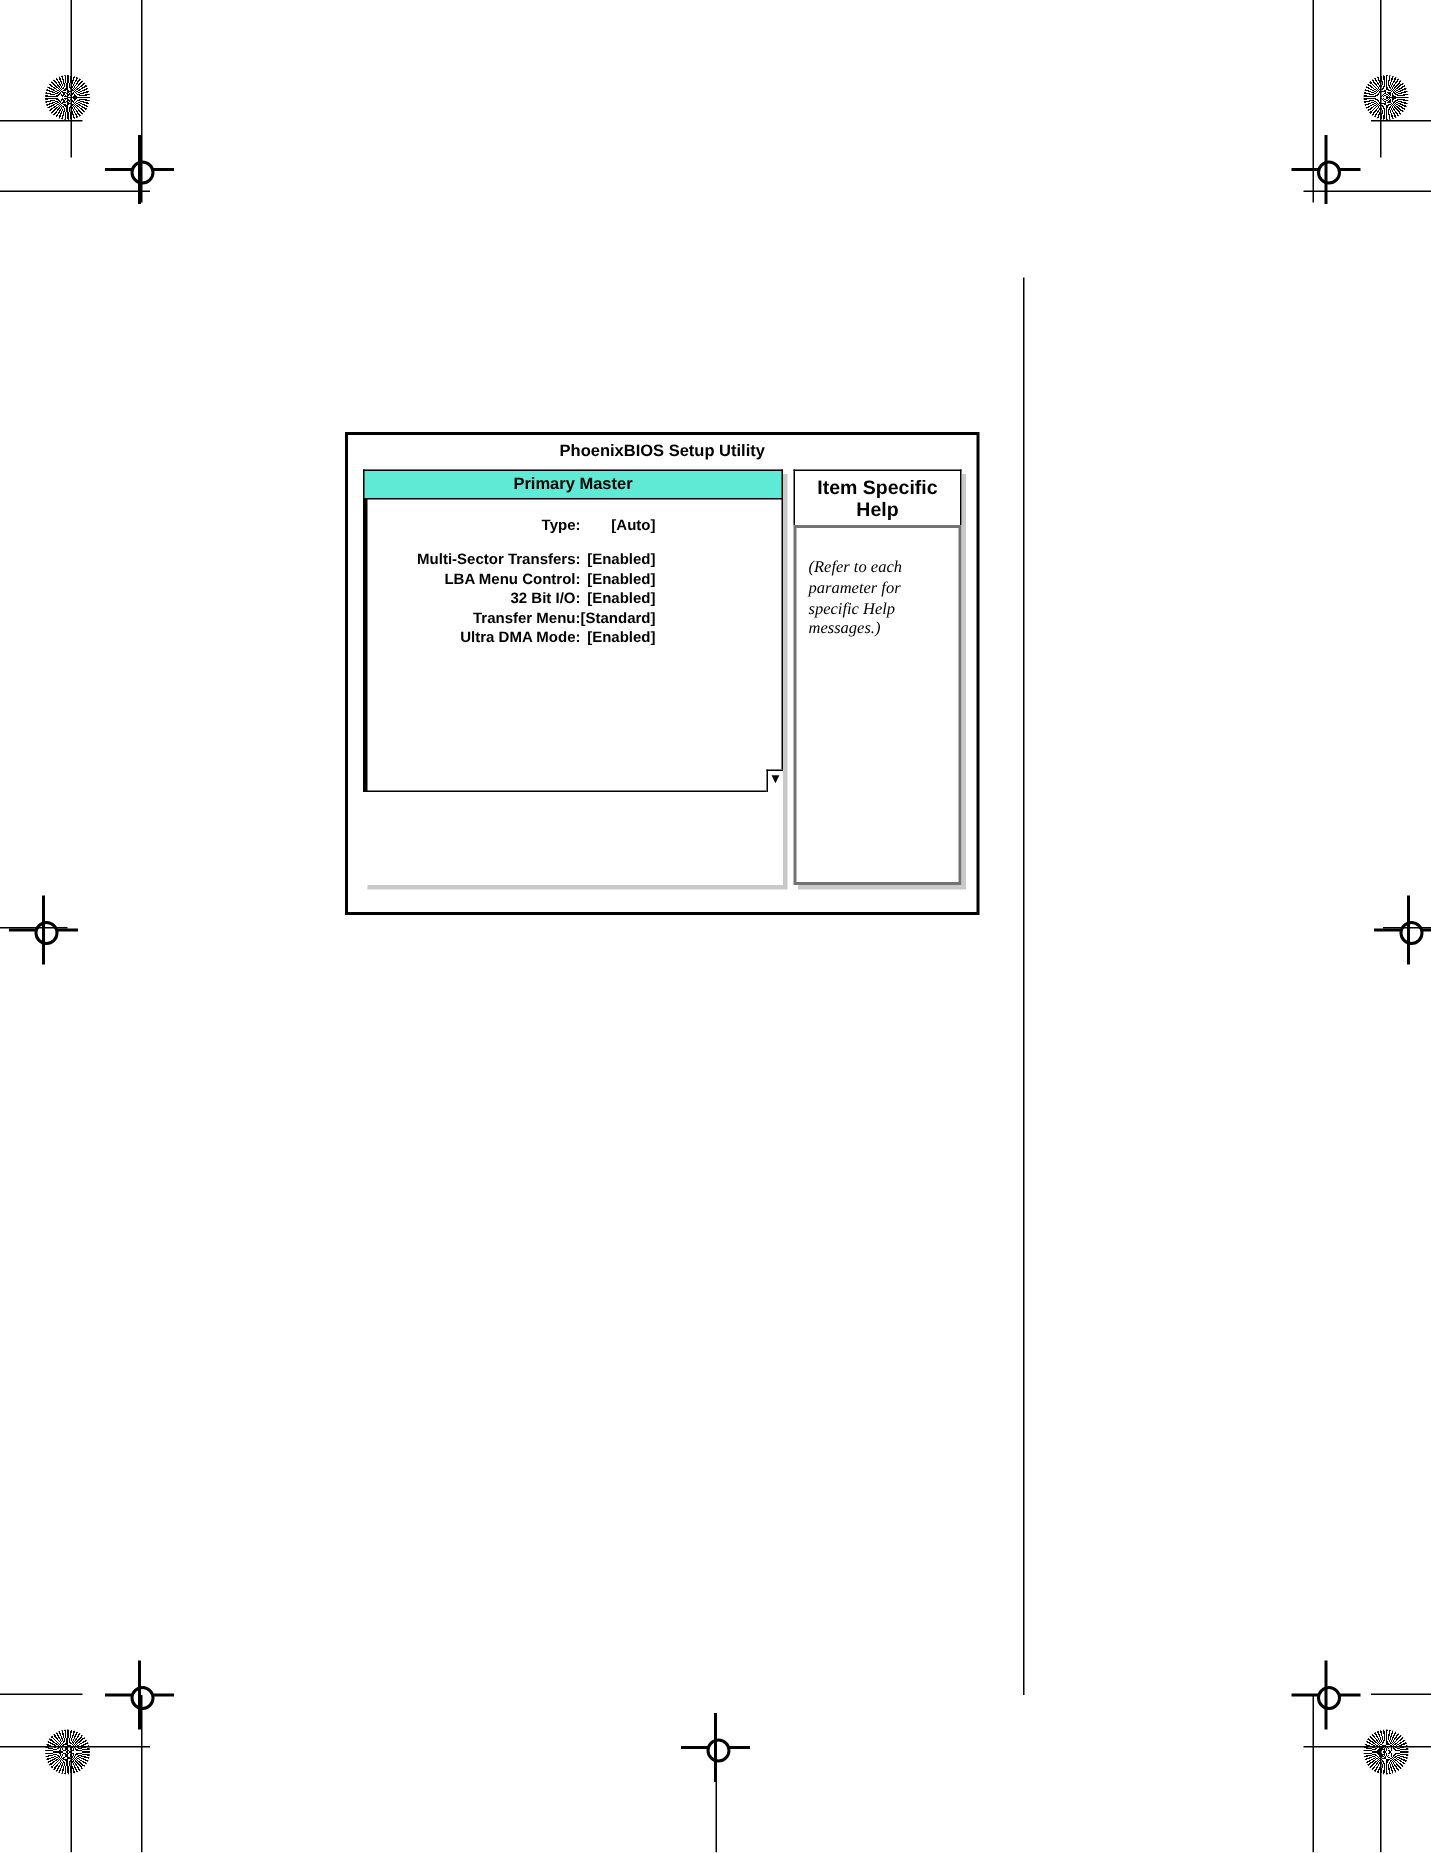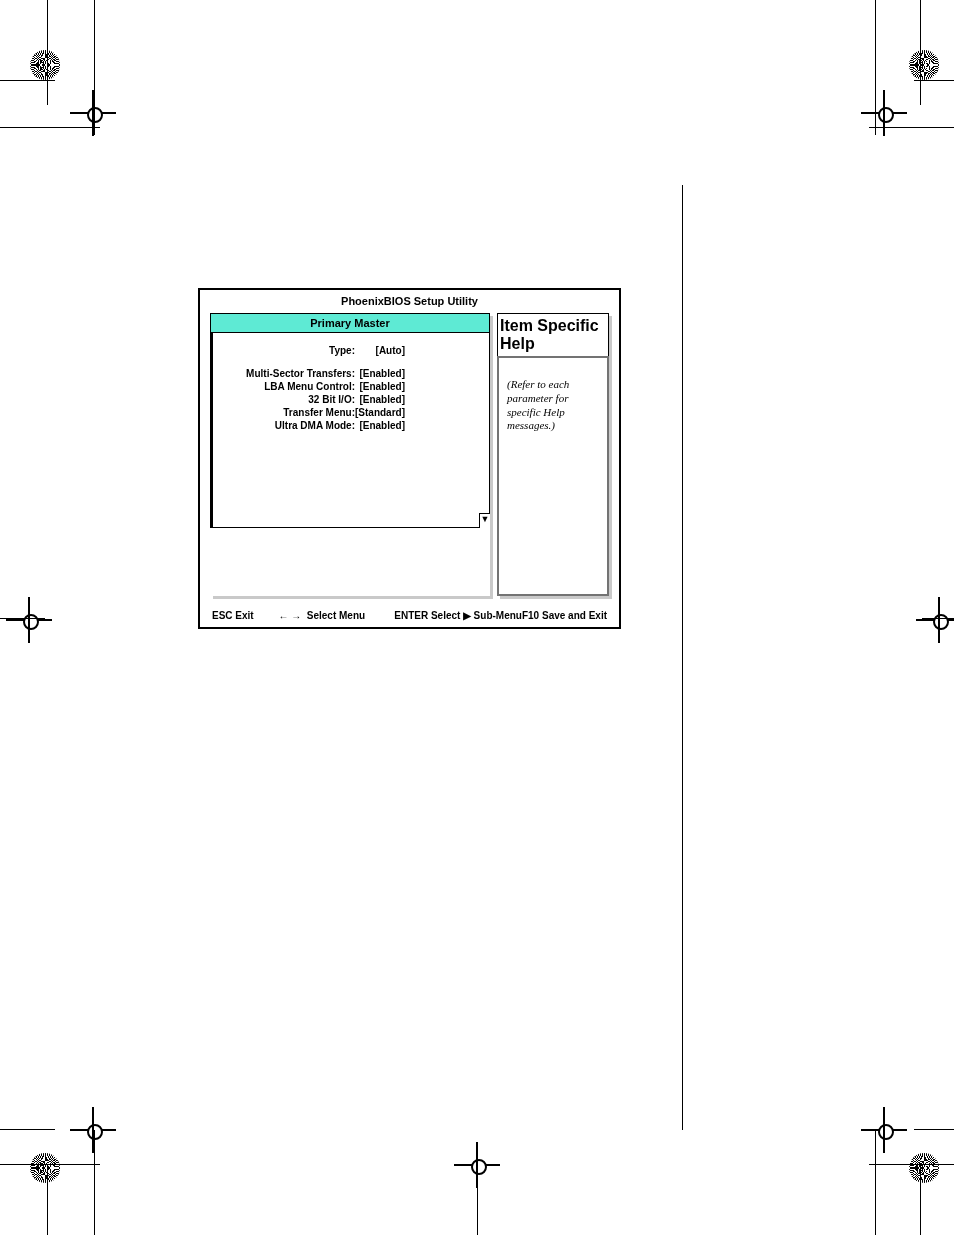--- a/index.html
+++ b/index.html
@@ -80,21 +80,21 @@
     left:682px;
     top:185px;
     width:1px;
     height:945px;
     background:#000;
   }
 
   
   .bios {
     position: absolute;
-    left: 198px;
+    left: 230px;
     top: 288px;
     width: 419px;
     border: 2px solid #000;
     font-family: Arial, Helvetica, sans-serif;
   }
   .bios-title {
     text-align: center;
     font-weight: bold;
     font-size: 11px;
     padding: 5px 0 6px 0;
@@ -151,23 +151,23 @@
 
   .bios-help {
     width: 112px;
     margin-left: 7px;
     display:flex;
     flex-direction:column;
   }
   .bios-help-header {
     border: 1px solid #000;
     border-bottom: none;
-    text-align: left;
-    font-weight: bold;
-    font-size: 16px;
+    text-align: center;
+    font-weight: bold;
+    font-size: 13px;
     padding: 3px 2px;
   }
   .bios-help-content {
     border: 2px solid #737373;
     flex:1;
     min-height: 196px;
     padding: 20px 8px;
     font-size: 11px;
     font-style: italic;
     font-family: "Times New Roman", Times, serif;
@@ -295,25 +295,16 @@
 
     <div class="bios-help bios-help-shadow">
       <div class="bios-help-header">Item Specific Help</div>
       <div class="bios-help-content">(Refer to each parameter for specific Help messages.)</div>
     </div>
   </div>
 
   <div class="bios-legend">
     <table>
       <tbody>
-      <tr>
-        <td class="col1">ESC Exit</td>
-        <td class="col2">
-          <span class="arrow">← →</span>&nbsp;
-          <span>Select Menu</span>
-        </td>
-        <td class="col3">ENTER Select ▶ Sub-Menu</td>
-        <td class="col4">F10 Save and Exit</td>
-      </tr>
     </tbody>
       </table>
   </div>
 </div>
 
 </body></html>

